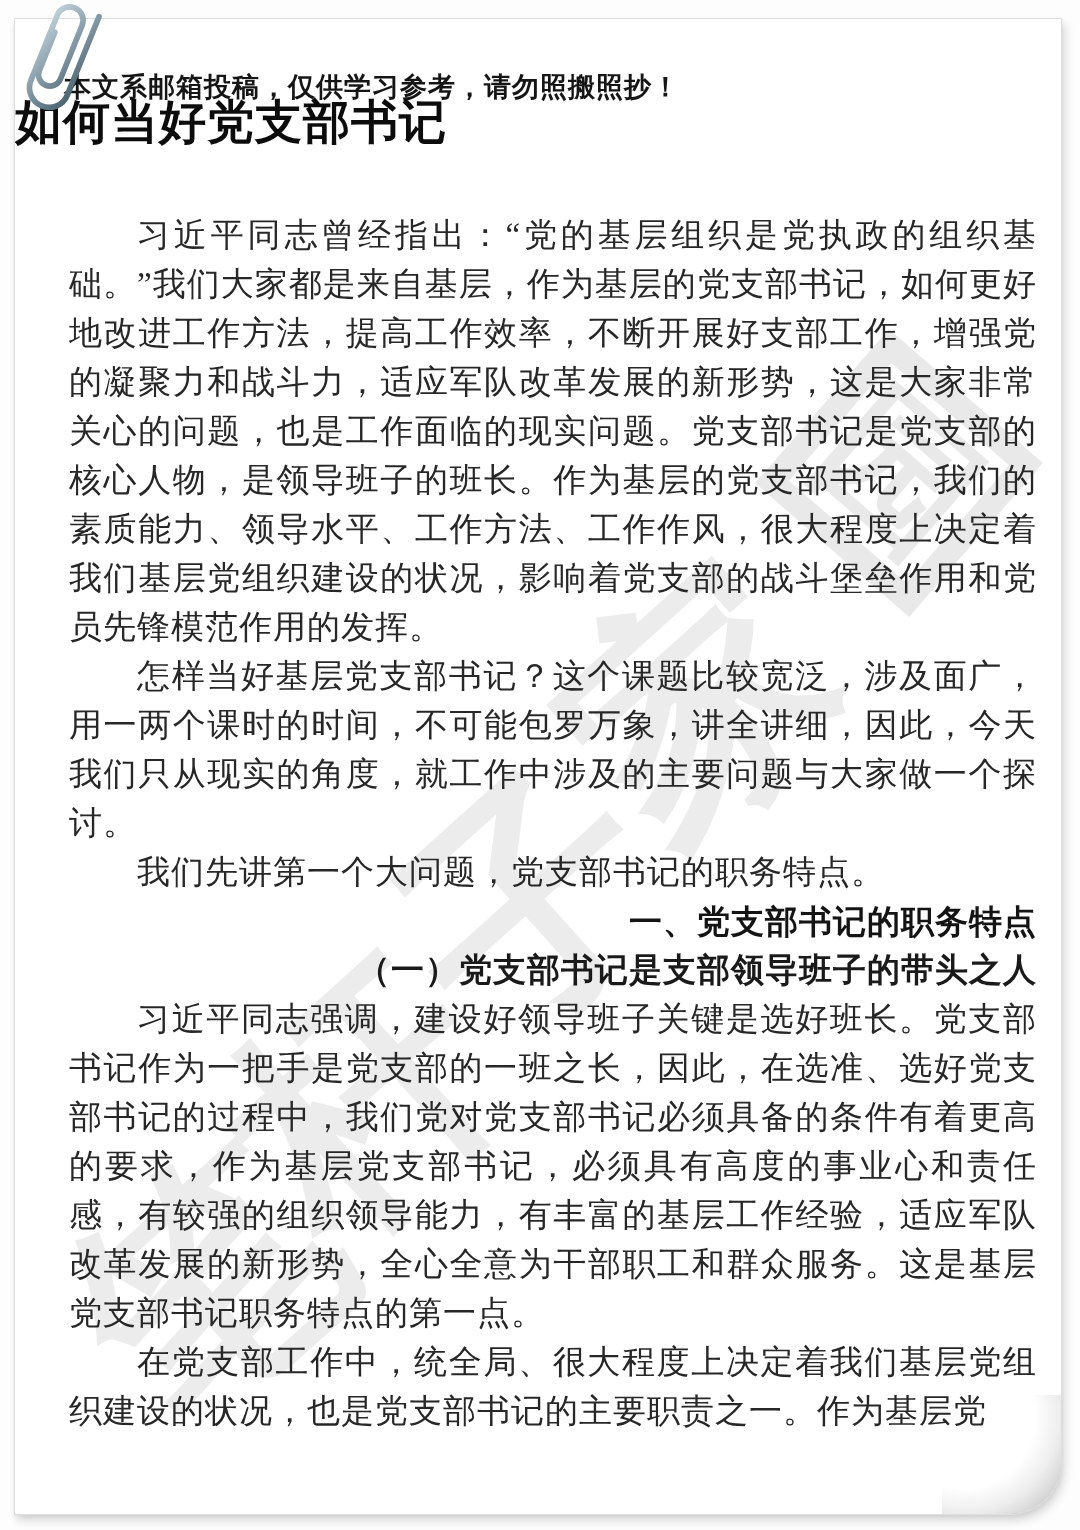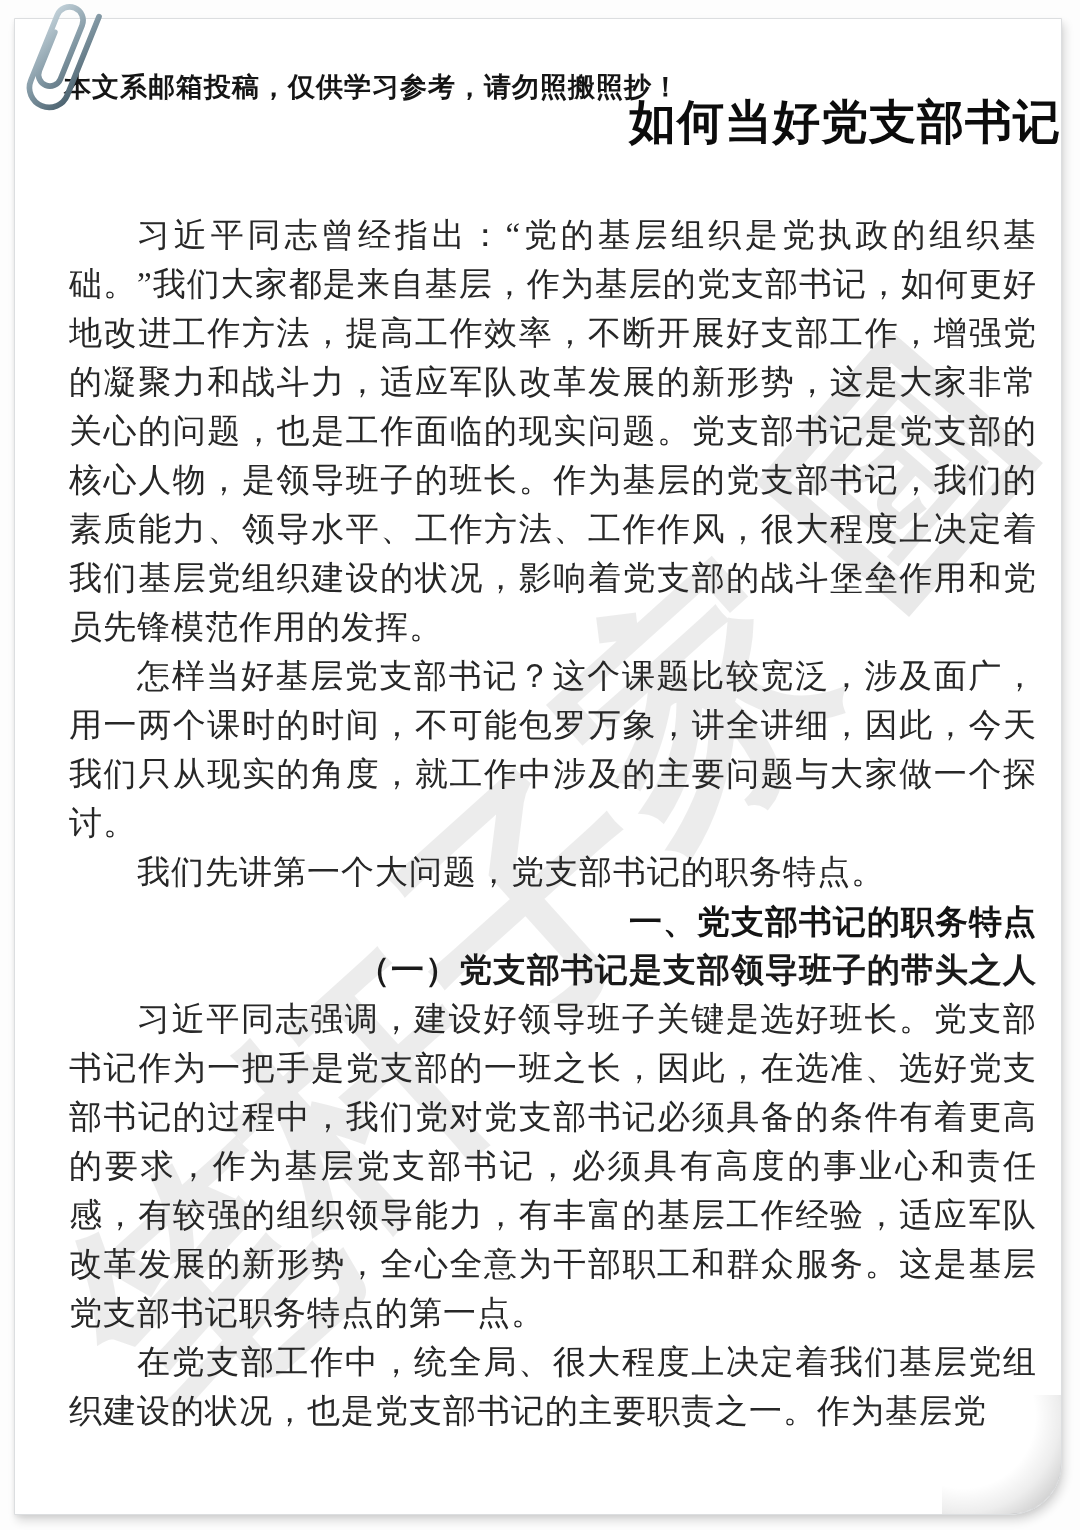--- a/index.html
+++ b/index.html
@@ -25,21 +25,21 @@
            display:flex;align-items:center;justify-content:center;}
   .wm-logo .wm-logo-char{font-size:150px;line-height:1;font-weight:bold;
            color:rgba(0,0,0,0.085);}
   
   .paperclip{position:absolute;left:22px;top:-8px;width:74px;height:126px;
              transform:rotate(22deg);z-index:6;}
   
   .notice{position:absolute;left:49px;top:50px;z-index:2;
           font-size:27px;font-weight:bold;color:#151515;letter-spacing:1px;}
   .doc-title{position:absolute;left:0;top:76px;width:100%;z-index:2;
-          text-align:right;font-size:47px;font-weight:bold;color:#0c0c0c;
+          text-align:left;font-size:47px;font-weight:bold;color:#0c0c0c;
           letter-spacing:1px;line-height:1.15;}
   .body-text{position:absolute;left:54px;top:192px;width:968px;z-index:2;
           font-size:33px;letter-spacing:1px;line-height:49px;color:#272727;
           text-align:justify;}
   .body-text p{margin:0;text-indent:68px;}
   .h-black{margin:0;text-indent:68px;font-weight:bold;color:#141414;
           font-family:"Liberation Sans","DejaVu Sans",sans-serif;
           font-size:33px;line-height:49px;letter-spacing:1px;text-align:right;}
   .h-kai{margin:0;text-indent:68px;font-weight:bold;color:#1a1a1a;
           font-size:33px;line-height:49px;letter-spacing:1px;text-align:right;}

